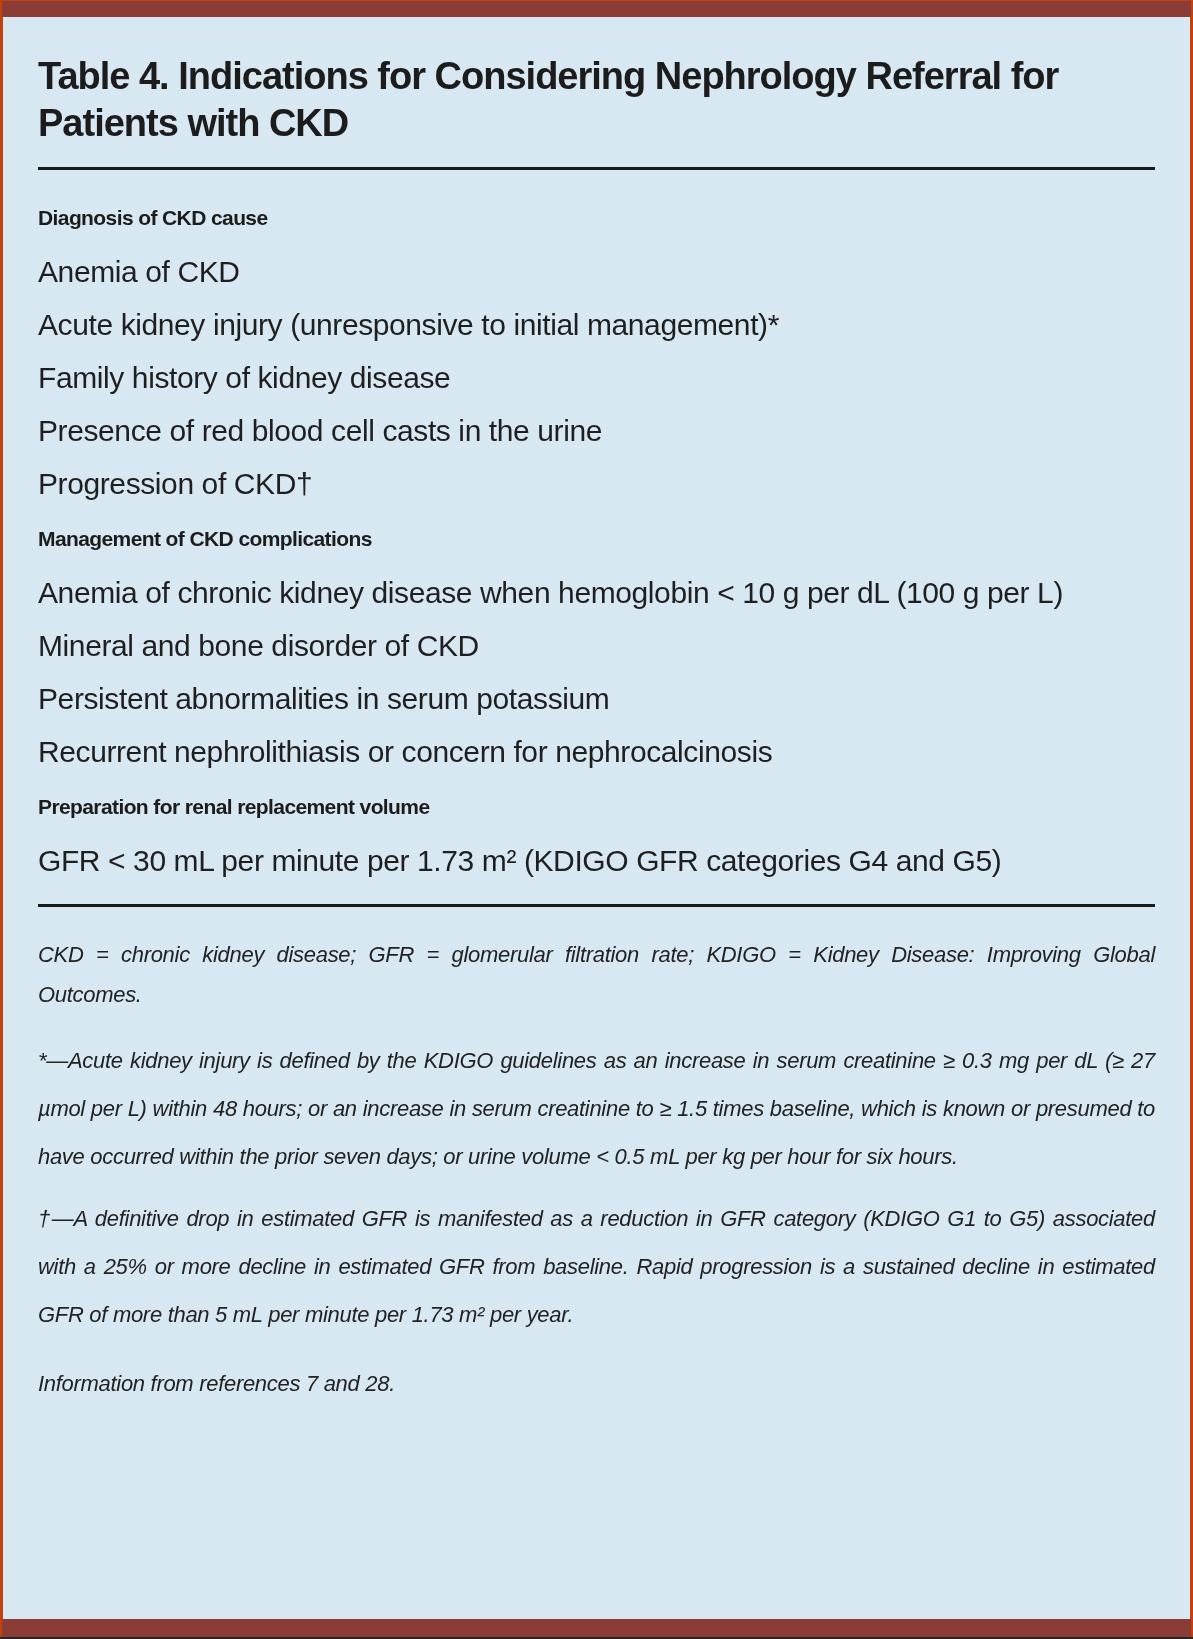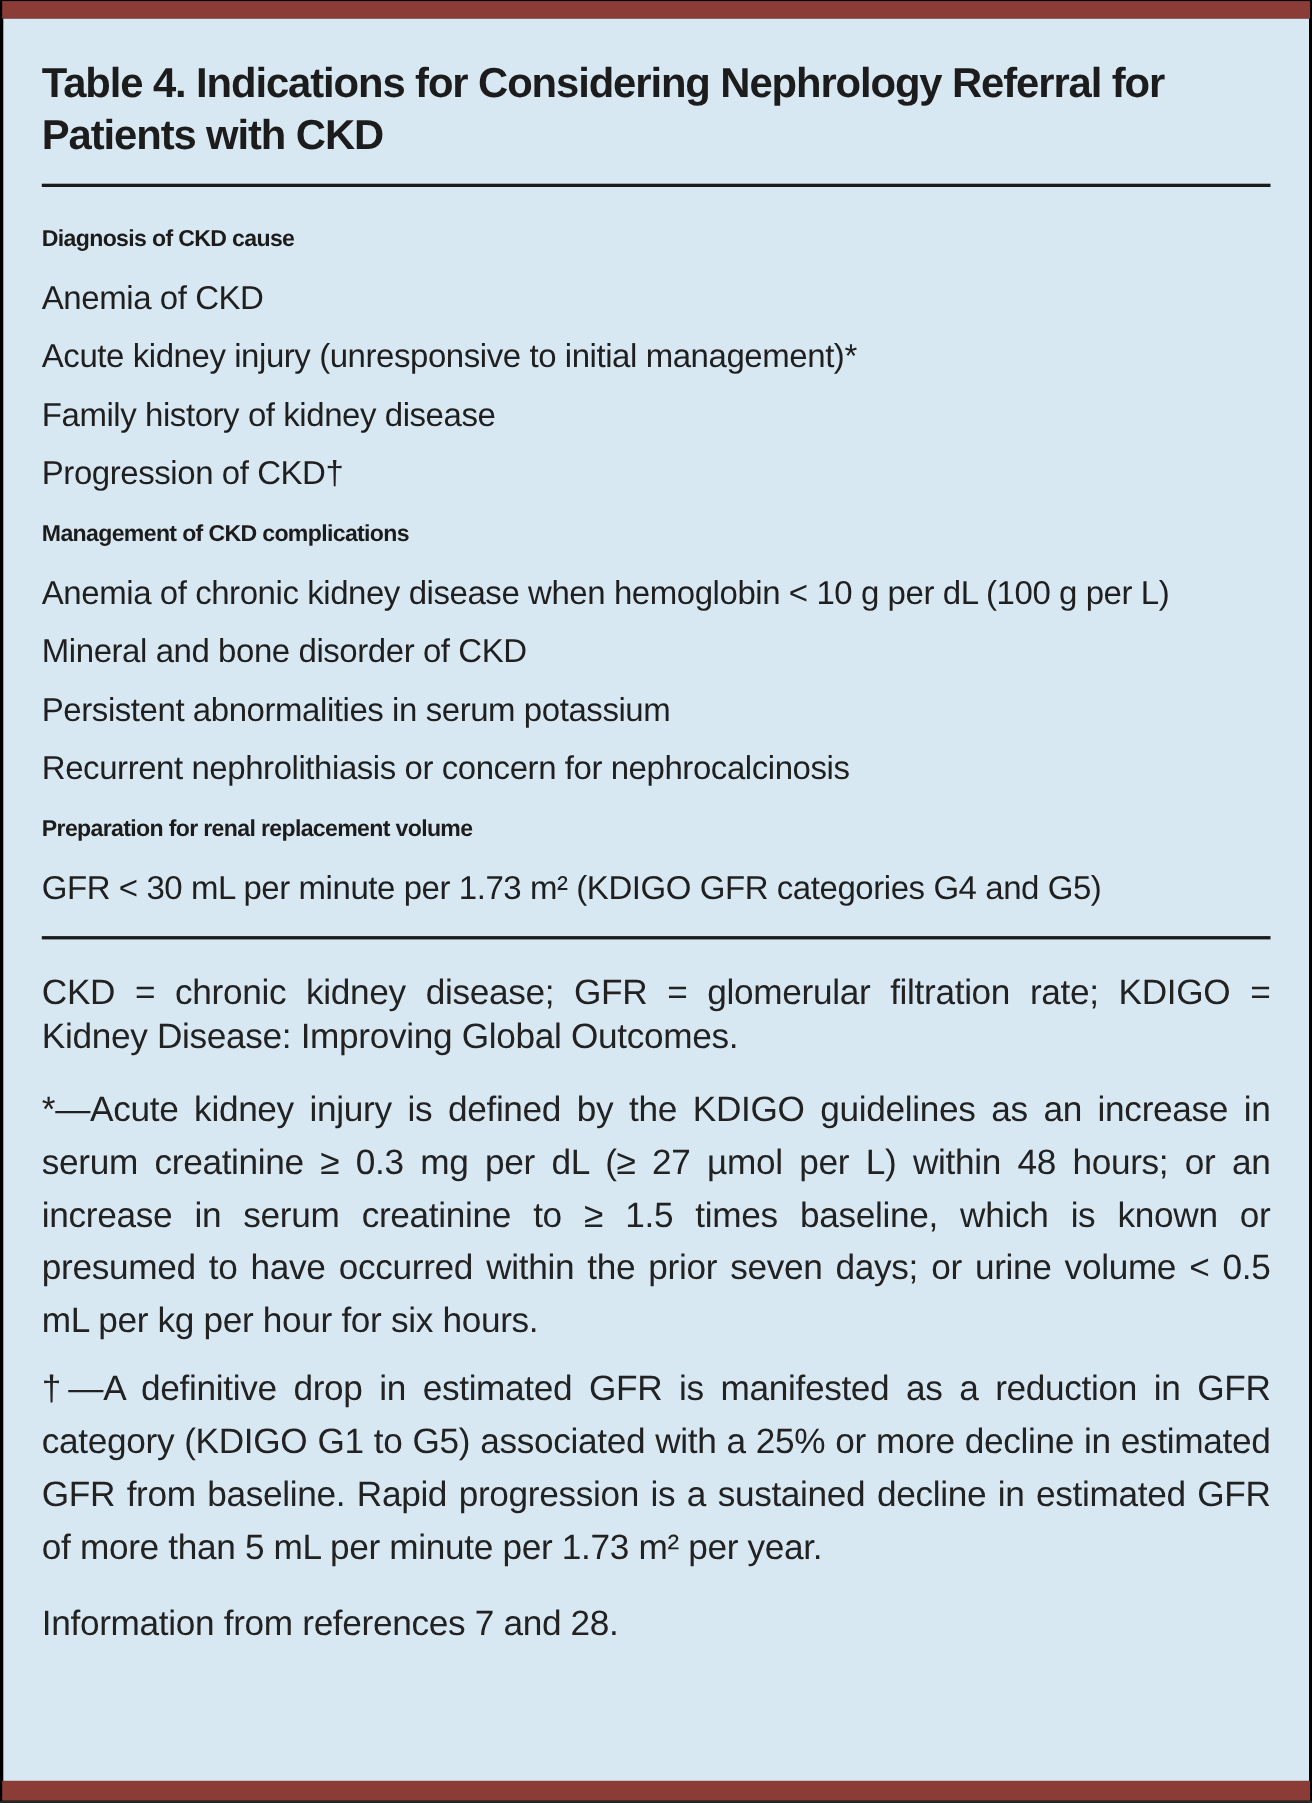--- a/index.html
+++ b/index.html
@@ -5,21 +5,21 @@
   html, body {
     margin: 0;
     padding: 0;
     background: #ffffff;
     font-family: "Liberation Sans", "DejaVu Sans", sans-serif;
   }
   .page {
     position: relative;
     width: 1193px;
     height: 1639px;
-    background: #000000;
+    background: #c2410c;
     overflow: hidden;
   }
   .accent-bar {
     position: absolute;
     left: 2px;
     right: 2px;
     height: 16px;
     background: #8C3C36;
   }
   .accent-bar.top { top: 1px; }
@@ -69,21 +69,22 @@
   p.item {
     font-size: 30px;
     line-height: 42px;
     letter-spacing: -0.4px;
     margin: 0 0 11px 0;
     max-width: 1005px;
     padding-left: 26px;
     text-indent: -26px;
   }
   p.abbr-note, p.footnote, p.source-note {
-    font-size: 32px;
+    font-style: italic;
+    font-size: 22px;
     letter-spacing: -0.3px;
     color: #222222;
   }
   p.abbr-note {
     margin: 0 0 0 0;
     line-height: 40px;
     text-align: justify;
   }
   p.footnote {
     margin: 22px 0 0 0;
@@ -106,20 +107,21 @@
   <div class="panel">
 
     <h1 class="table-title">Table 4. Indications for Considering Nephrology Referral for Patients with CKD</h1>
 
     <hr class="rule after-title">
 
     <h2 class="section-heading">Diagnosis of CKD cause</h2>
     <p class="item">Anemia of CKD</p>
     <p class="item">Acute kidney injury (unresponsive to initial management)*</p>
     <p class="item">Family history of kidney disease</p>
+    <p class="item">Presence of red blood cell casts in the urine</p>
     <p class="item">Progression of CKD†</p>
 
     <h2 class="section-heading">Management of CKD complications</h2>
     <p class="item">Anemia of chronic kidney disease when hemoglobin &lt; 10 g per dL (100 g per L)</p>
     <p class="item">Mineral and bone disorder of CKD</p>
     <p class="item">Persistent abnormalities in serum potassium</p>
     <p class="item">Recurrent nephrolithiasis or concern for nephrocalcinosis</p>
 
     <h2 class="section-heading">Preparation for renal replacement volume</h2>
     <p class="item">GFR &lt; 30 mL per minute per 1.73 m² (KDIGO GFR categories G4 and G5)</p>

